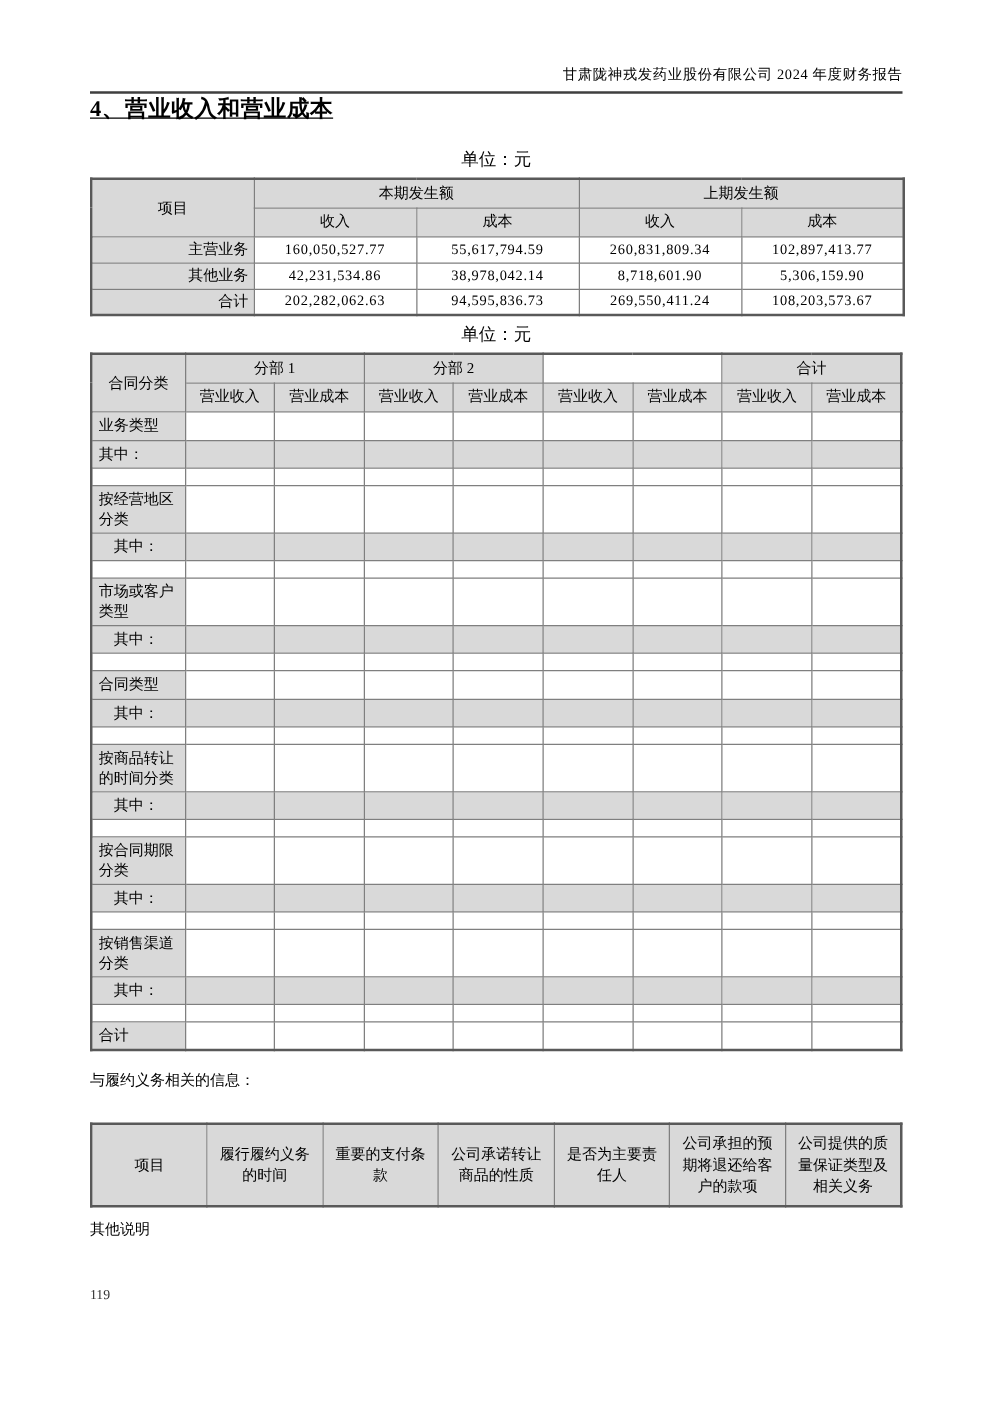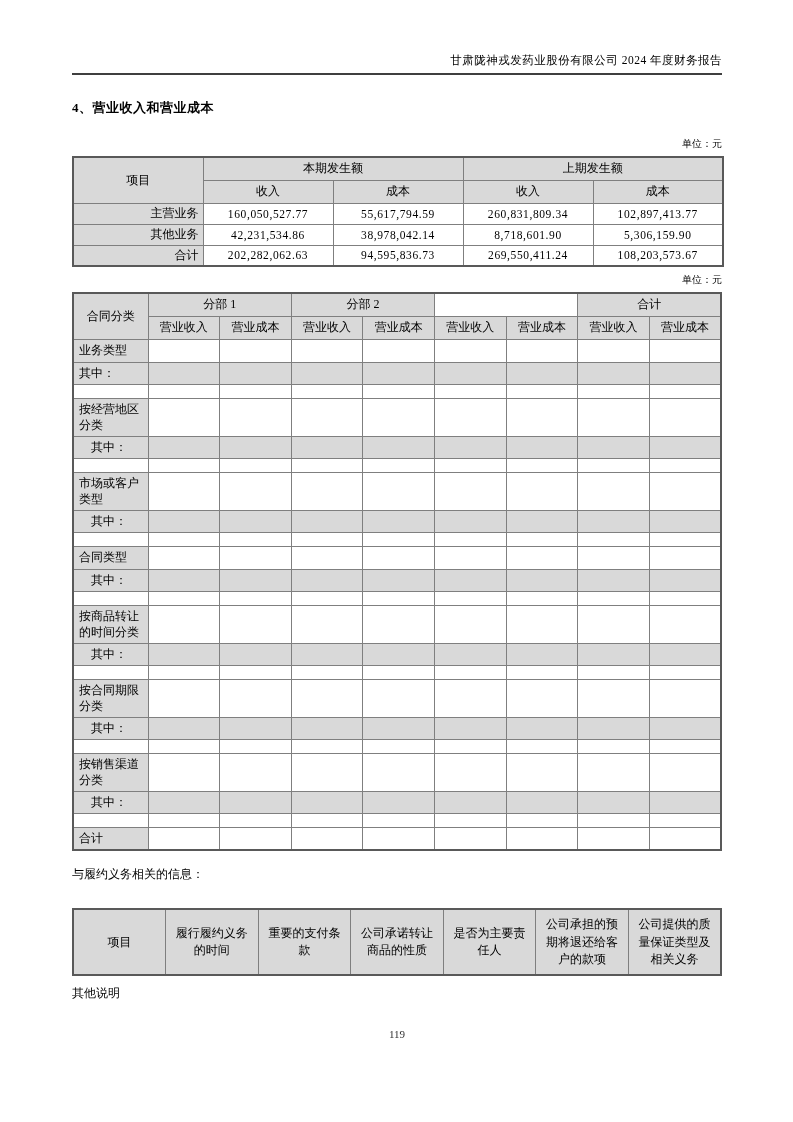--- a/index.html
+++ b/index.html
@@ -5,22 +5,22 @@
   html,body { margin:0; padding:0; background:#ffffff; }
   .page {
     width:793px; height:1122px; background:#ffffff; box-sizing:border-box;
     padding:52px 71px 0 72px; position:relative; overflow:hidden;
     font-family:"Liberation Serif","DejaVu Serif",serif; color:#000000;
   }
   .doc-header {
     text-align:right; font-size:11.5px; line-height:16px;
     padding-bottom:5px; border-bottom:2px solid #3f3f3f; letter-spacing:0.5px;
   }
-  .section-title { margin-top:24px; font-size:13px; font-weight:bold; letter-spacing:0.5px; }
-  .unit-line { margin-top:20px; text-align:right; font-size:10px; }
+  .section-title { font-size:18px; font-weight:bold; letter-spacing:0.5px;text-decoration:underline; }
+  .unit-line { margin-top:20px; text-align:center; font-size:14px; }
   .unit-line.second { margin-top:6px; }
   .note-line { font-size:12px; margin-top:8px; }
   .note-obligation { margin-top:15px; }
   .note-other { margin-top:9px; }
 
   table { border-collapse:collapse; table-layout:fixed; width:650px; border:2px solid #595959; }
   th, td {
     border:1px solid #7f7f7f; font-size:12px; font-weight:normal;
     padding:1px 4px; vertical-align:middle; overflow:hidden; word-break:break-all;
   }
@@ -42,21 +42,21 @@
   tr.r-category { height:23px; }
   tr.r-qizhong { height:22px; }
   tr.r-blank { height:14px; }
   .breakdown-table .label-cell { text-align:left; padding:2px 5px; line-height:1.38; }
   .breakdown-table .label-cell.indent { padding-left:17px; }
 
   
   .obligation-table { margin-top:25px; }
   .obligation-table th { height:60px; text-align:center; line-height:1.45; padding:2px 6px; }
 
-  .page-number { margin-top:26px; text-align:center; font-size:11px; color:#333333; padding-right:0px; }
+  .page-number { margin-top:38px; text-align:left; font-size:11px; color:#333333; padding-right:0px; }
 </style>
 </head>
 <body>
 
 <div class="page">
 
   <div class="doc-header">
     <span>甘肃陇神戎发药业股份有限公司 2024 年度财务报告</span>
   </div>
 

